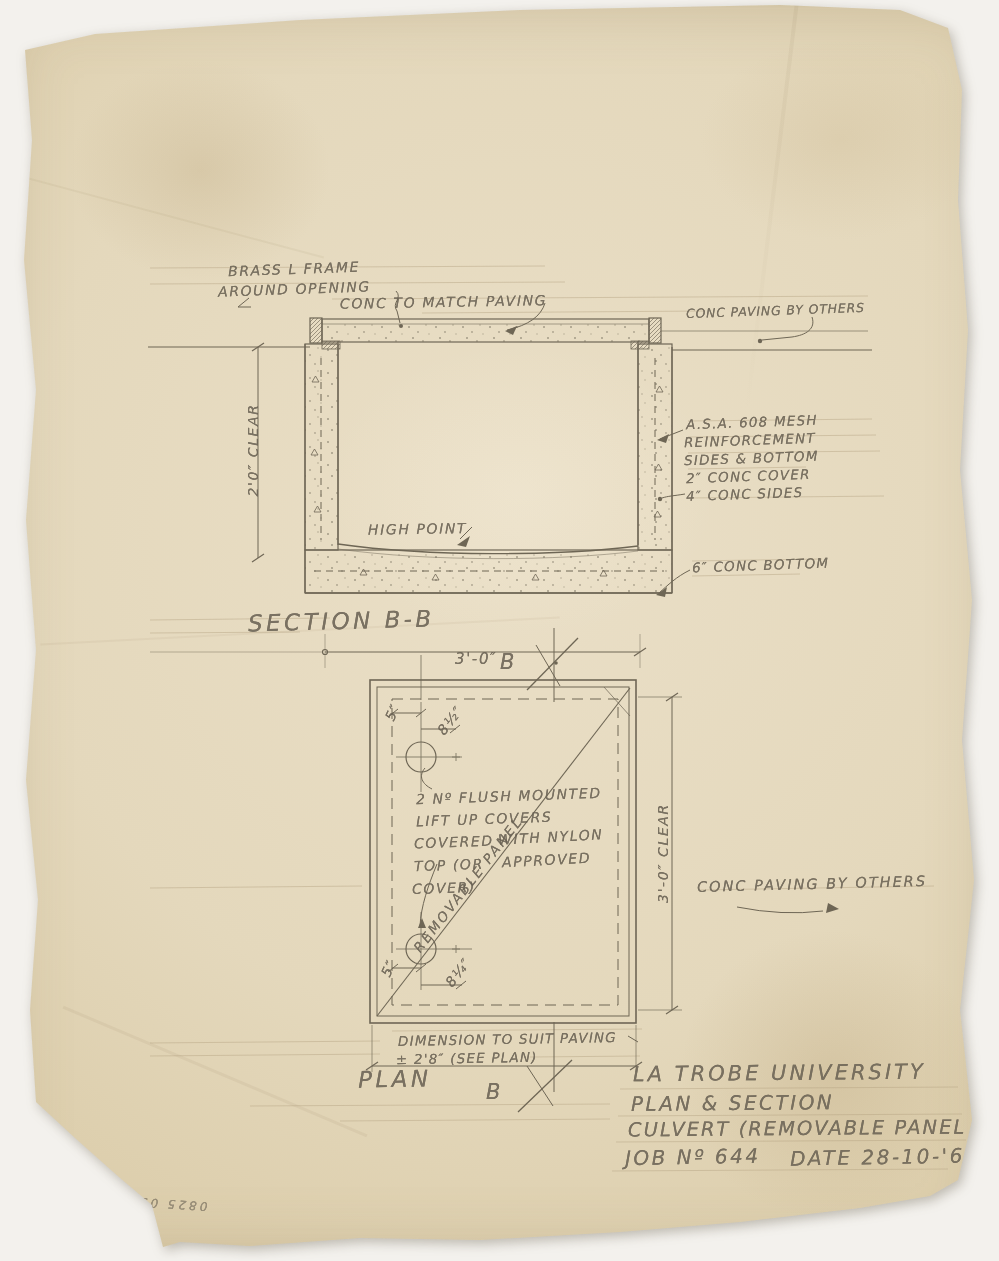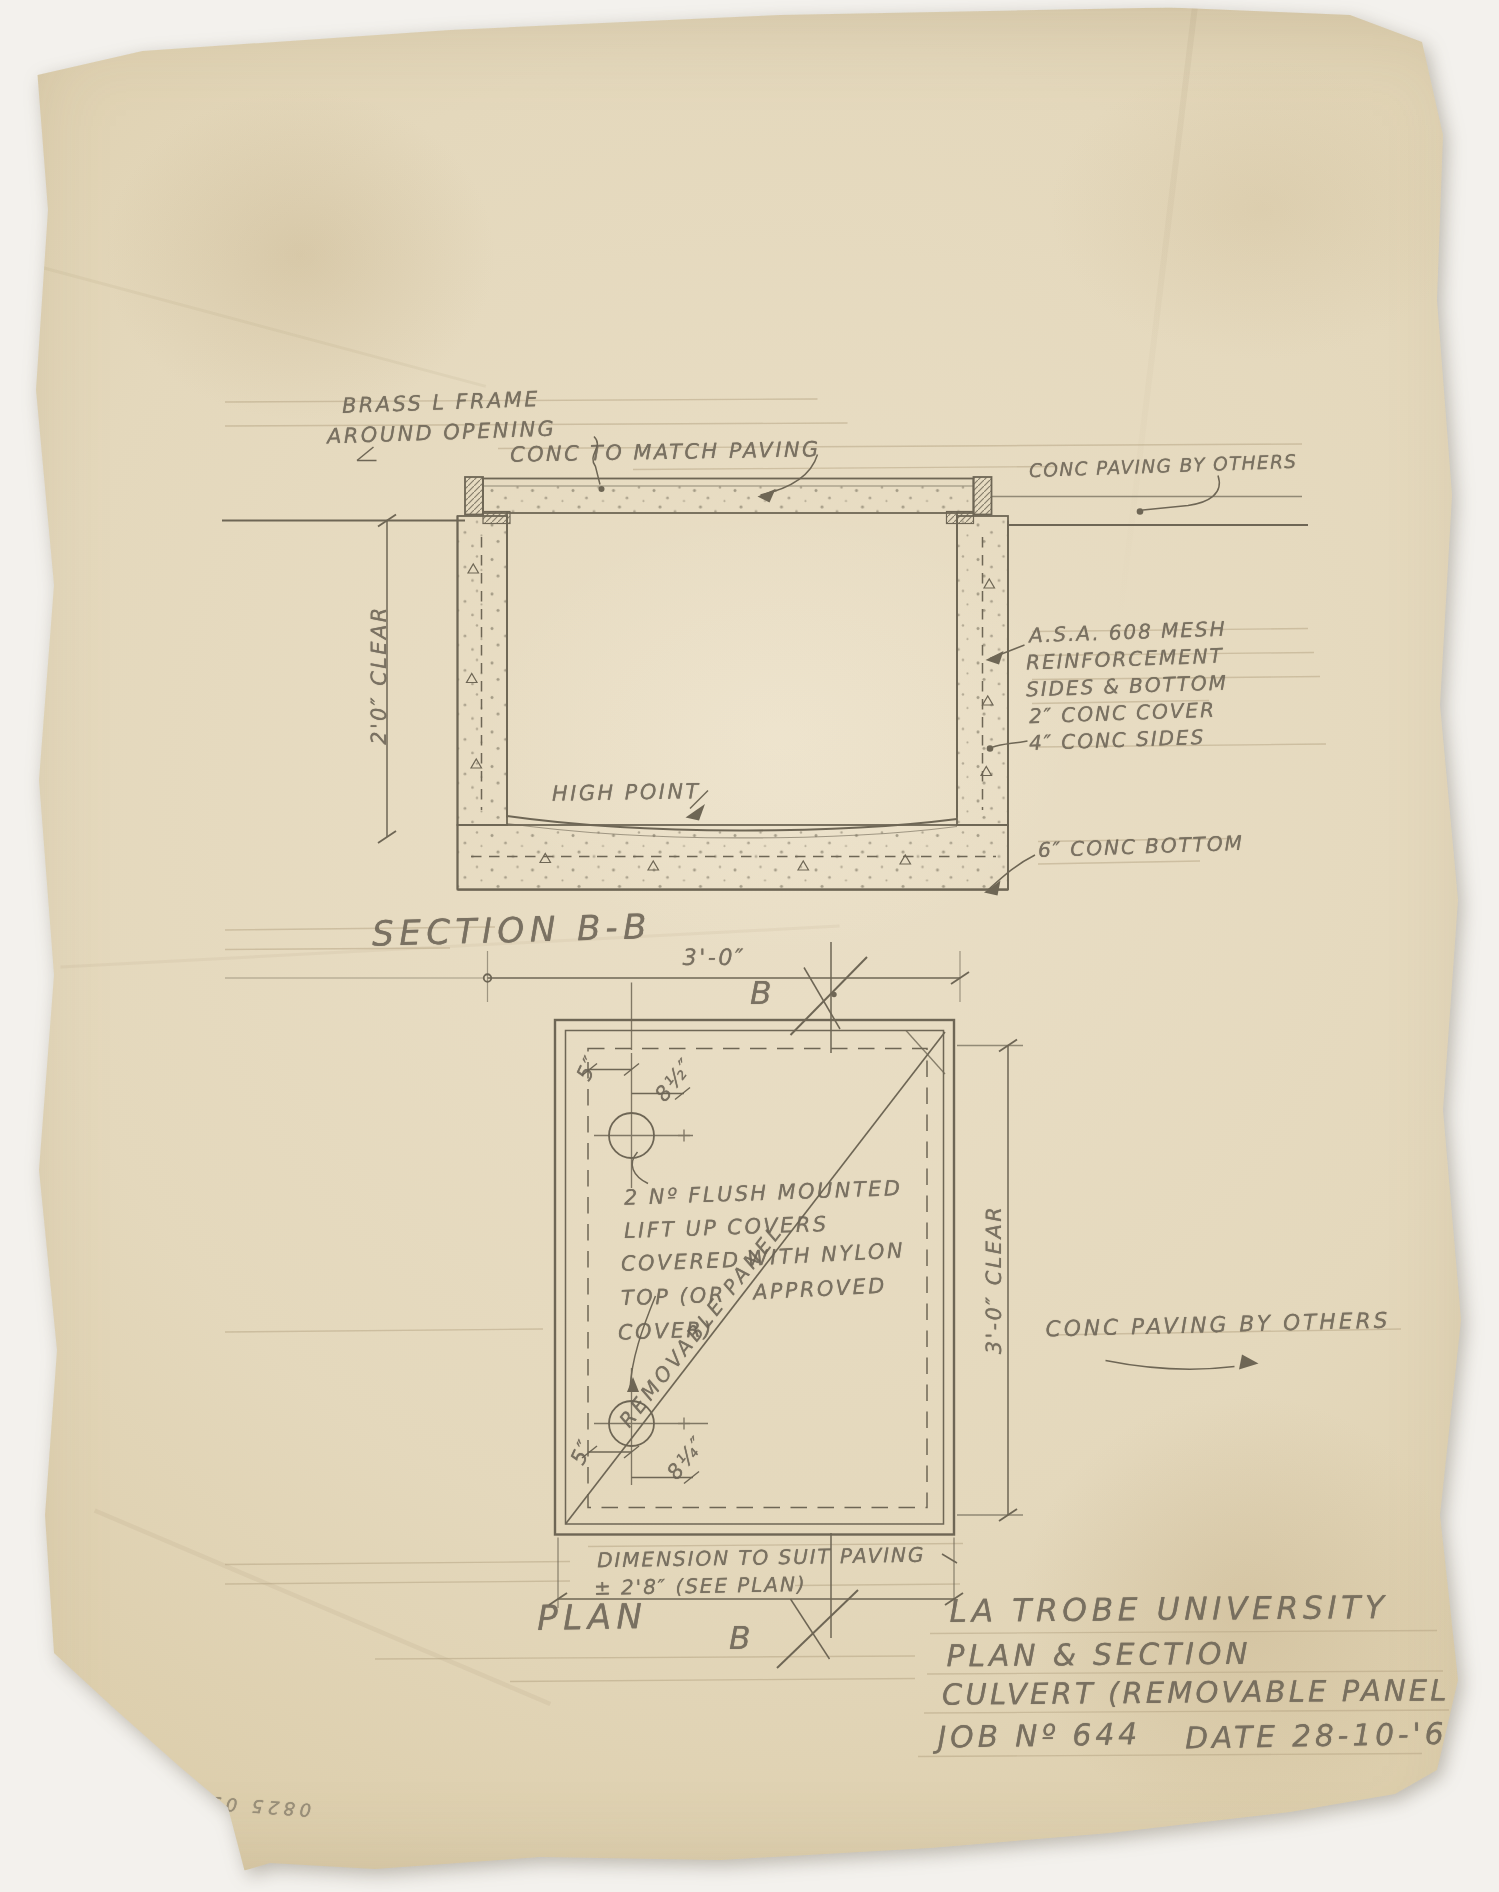--- a/index.html
+++ b/index.html
@@ -231,21 +231,21 @@
     <div class="hw hw-sm" style="left:686px;top:303px;transform:rotate(-2deg);">CONC PAVING BY OTHERS</div>
     <div class="hw hw-md" style="left:686px;top:414px;transform:rotate(-2deg);">A.S.A. 608 MESH</div>
     <div class="hw hw-md" style="left:684px;top:432px;transform:rotate(-2deg);">REINFORCEMENT</div>
     <div class="hw hw-md" style="left:684px;top:450px;transform:rotate(-2deg);">SIDES &amp; BOTTOM</div>
     <div class="hw hw-md" style="left:686px;top:468px;transform:rotate(-2deg);">2″ CONC COVER</div>
     <div class="hw hw-md" style="left:686px;top:486px;transform:rotate(-2deg);">4″ CONC SIDES</div>
     <div class="hw" style="left:368px;top:521px;transform:rotate(-1deg);">HIGH POINT</div>
     <div class="hw hw-md" style="left:692px;top:557px;transform:rotate(-2deg);">6″ CONC BOTTOM</div>
     <div class="hw hw-lg" style="left:248px;top:608px;transform:rotate(-1.5deg);">SECTION B-B</div>
     <div class="hw vtx" style="left:178px;top:442px;width:150px;transform:rotate(-90deg);">2'0″ CLEAR</div>
-    <div class="hw" style="left:455px;top:629px;font-size:15px;">3'-0″</div>
+    <div class="hw" style="left:455px;top:650px;font-size:15px;">3'-0″</div>
     <div class="hw hw-b" style="left:500px;top:650px;">B</div>
 
     <div class="hw" style="left:384px;top:704px;transform:rotate(-65deg);">5″</div>
     <div class="hw" style="left:434px;top:712px;transform:rotate(-52deg);">8½″</div>
     <div class="hw" style="left:380px;top:960px;transform:rotate(-65deg);">5″</div>
     <div class="hw" style="left:442px;top:964px;transform:rotate(-52deg);">8¼″</div>
     <div class="hw" style="left:416px;top:788px;transform:rotate(-2deg);">2 Nº FLUSH MOUNTED</div>
     <div class="hw" style="left:416px;top:811px;transform:rotate(-2deg);">LIFT UP COVERS</div>
     <div class="hw" style="left:414px;top:834px;transform:rotate(-2deg);">COVERED</div>
     <div class="hw" style="left:414px;top:857px;transform:rotate(-2deg);">TOP (OR</div>

